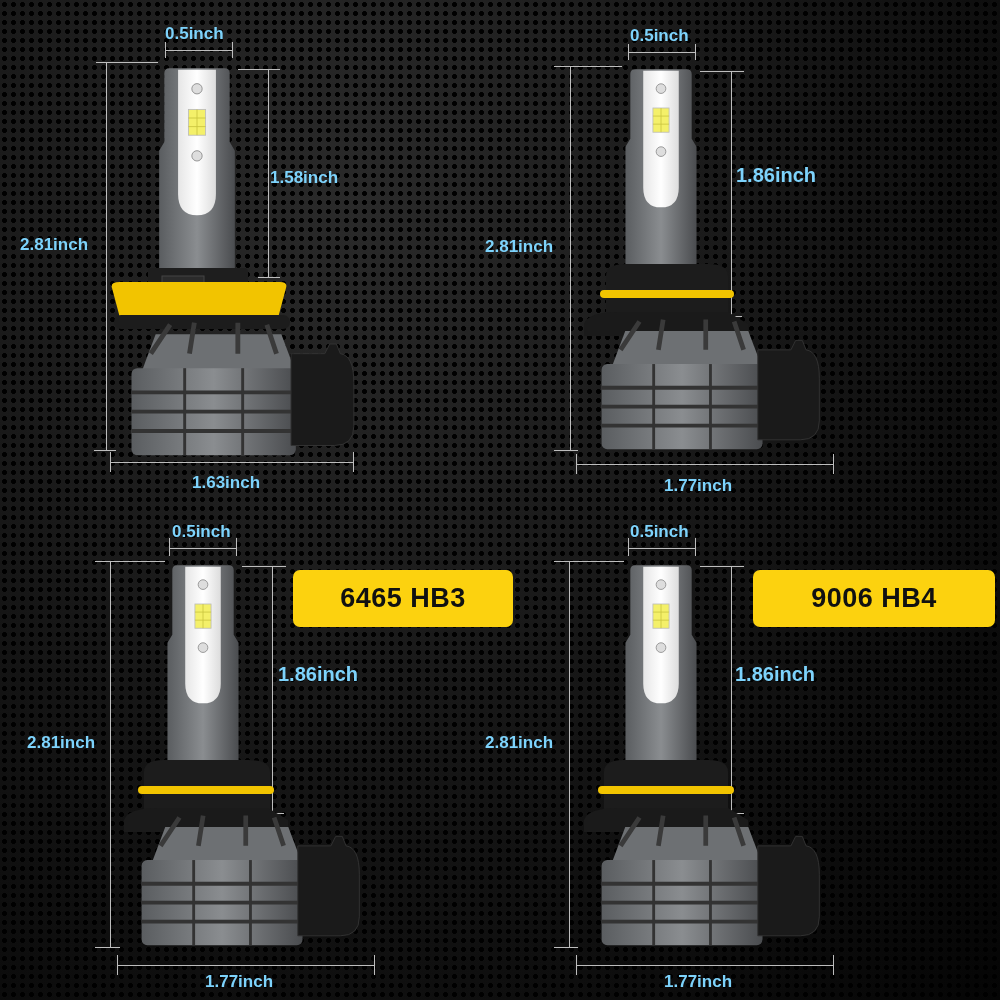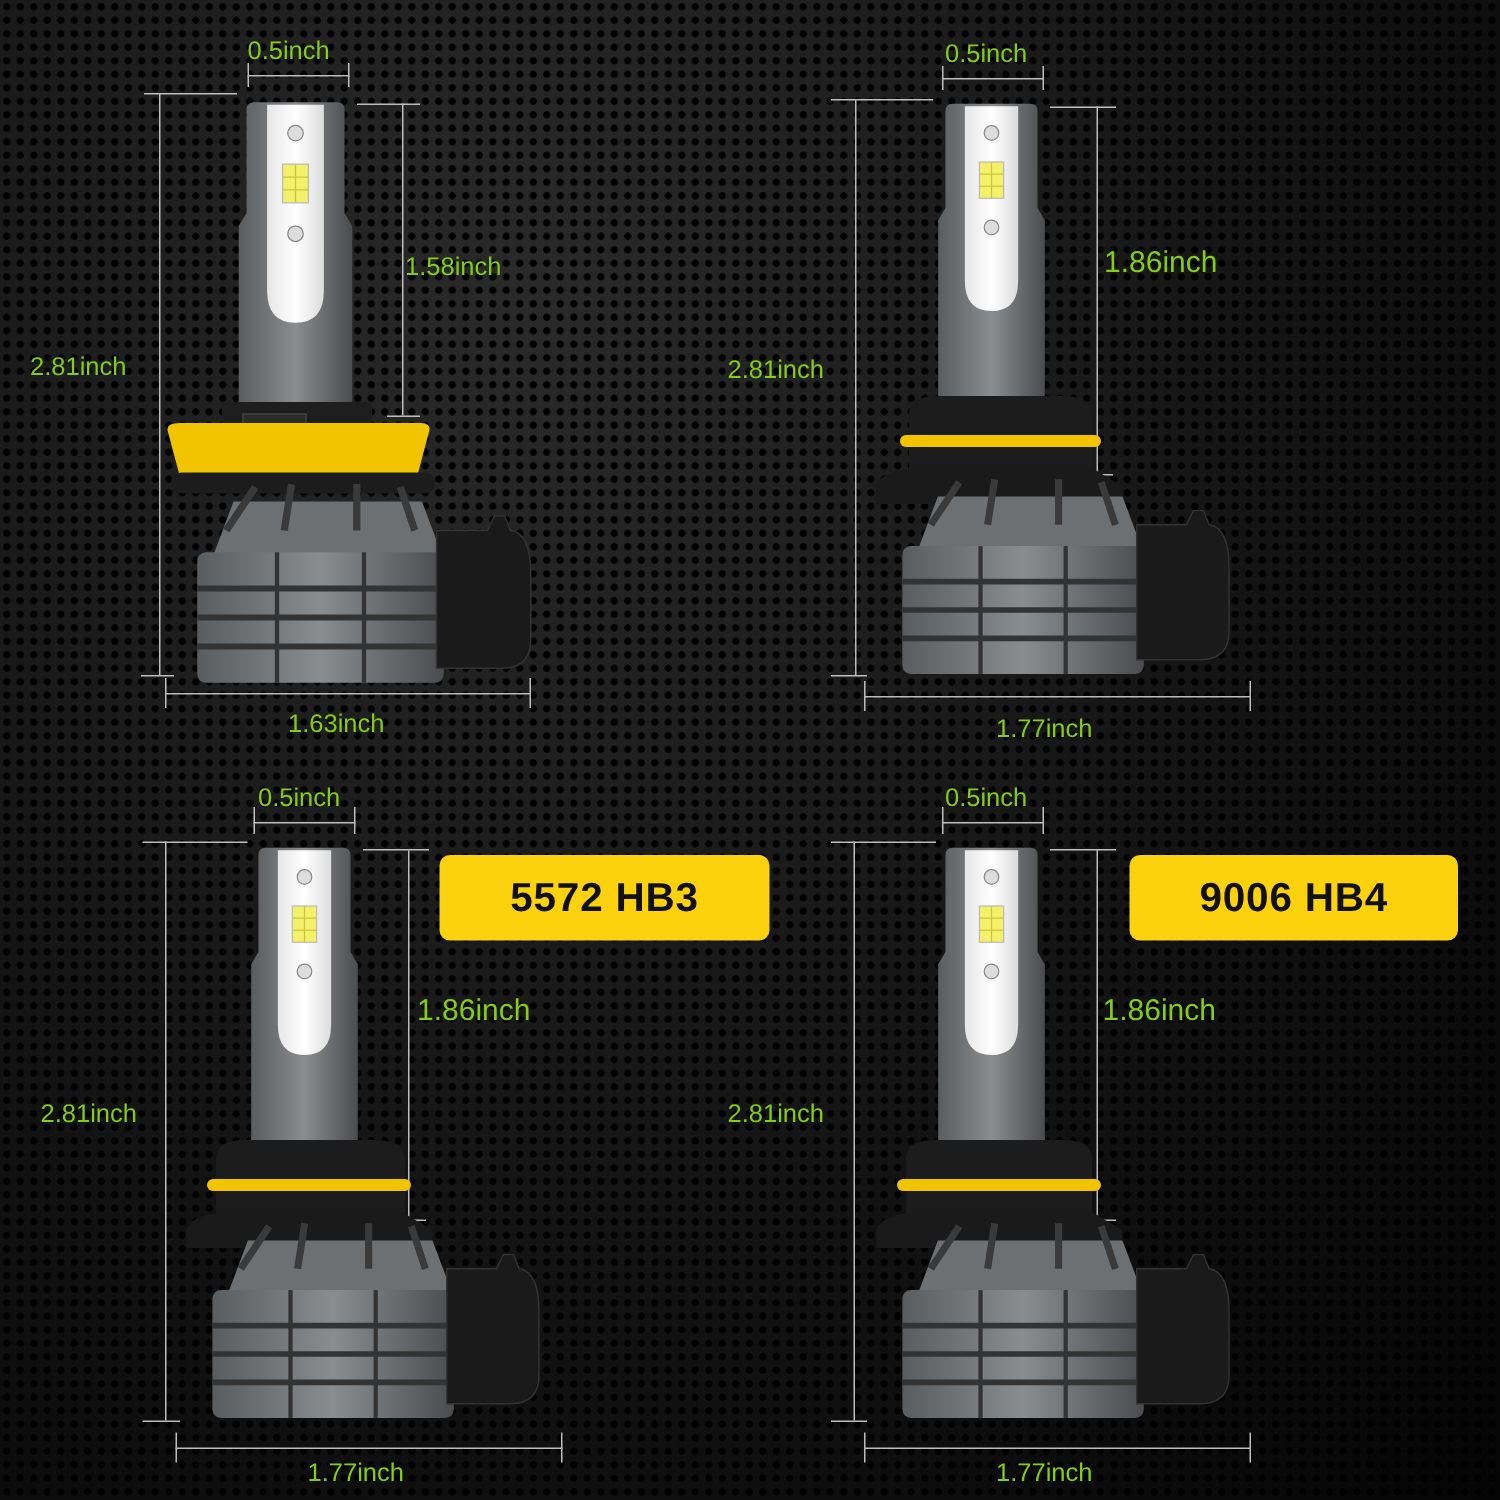--- a/index.html
+++ b/index.html
@@ -4,21 +4,21 @@
 <style>
   html, body { margin:0; padding:0; }
   body {
     width:1000px; height:1000px; overflow:hidden; position:relative;
     background-color:#0b0b0b;
     background-image: radial-gradient(circle, #000 2.2px, transparent 2.6px), radial-gradient(ellipse at 35% 20%, #2a2a2a 0%, #141414 55%, #050505 100%);
     background-size: 9px 9px, 100% 100%;
     font-family: "Liberation Sans", sans-serif;
   }
   .quad { position:absolute; width:500px; height:500px; }
-  .lbl { position:absolute; color:#84cc16; font-weight:normal; font-size:17px; white-space:nowrap; }
+  .lbl { position:absolute; color:#7dd3fc; font-weight:bold; font-size:17px; white-space:nowrap; }
   .badge {
     position:absolute; background:#fcd20f; border-radius:7px; color:#111;
     font-weight:bold; font-size:27px; display:flex; align-items:center; justify-content:center;
     letter-spacing:0.5px;
   }
   .vline { position:absolute; width:1px; background:#bdbdbd; }
   .hline { position:absolute; height:1px; background:#bdbdbd; }
   .bulb { position:absolute; }
 </style>
 </head>
@@ -127,21 +127,21 @@
   <div class="hline" style="left:95px;top:447px;width:25px"></div>
   <div class="lbl" style="left:27px;top:233px">2.81inch</div>
   <div class="vline" style="left:272px;top:67px;height:246px"></div>
   <div class="hline" style="left:242px;top:66px;width:44px"></div>
   <div class="hline" style="left:262px;top:313px;width:22px"></div>
   <div class="lbl" style="left:278px;top:163px;font-size:20px">1.86inch</div>
   <div class="hline" style="left:117px;top:465px;width:258px"></div>
   <div class="vline" style="left:117px;top:455px;height:20px"></div>
   <div class="vline" style="left:374px;top:455px;height:20px"></div>
   <div class="lbl" style="left:205px;top:472px">1.77inch</div>
-  <div class="badge" style="left:293px;top:70px;width:220px;height:57px">5572 HB3</div>
+  <div class="badge" style="left:293px;top:70px;width:220px;height:57px">6465 HB3</div>
   <div class="bulb" style="left:118px;top:60px;width:260px;height:390px">
     <svg width="260" height="390">
       <use href="#body-top" x="42" y="2" width="86" height="210"></use>
       <path d="M26 212 Q26 200 46 200 L130 200 Q152 200 152 212 L152 250 L26 250 Z" fill="#1c1c1c"></path>
       <rect x="20" y="226" width="136" height="8" rx="4" fill="#f2c400"></rect>
       <path d="M6 260 Q10 248 40 248 L150 248 L170 260 L170 272 L6 272 Z" fill="#1a1a1a"></path>
       <use href="#base" x="-2" y="248" width="250" height="142"></use>
     </svg>
   </div>
 </div>
@@ -156,21 +156,21 @@
   <div class="hline" style="left:54px;top:447px;width:24px"></div>
   <div class="lbl" style="left:-15px;top:233px">2.81inch</div>
   <div class="vline" style="left:231px;top:66px;height:248px"></div>
   <div class="hline" style="left:200px;top:66px;width:44px"></div>
   <div class="hline" style="left:222px;top:313px;width:22px"></div>
   <div class="lbl" style="left:235px;top:163px;font-size:20px">1.86inch</div>
   <div class="hline" style="left:76px;top:465px;width:258px"></div>
   <div class="vline" style="left:76px;top:455px;height:20px"></div>
   <div class="vline" style="left:333px;top:455px;height:20px"></div>
   <div class="lbl" style="left:164px;top:472px">1.77inch</div>
-  <div class="badge" style="left:253px;top:70px;width:219px;height:57px">9006 HB4</div>
+  <div class="badge" style="left:253px;top:70px;width:242px;height:57px">9006 HB4</div>
   <div class="bulb" style="left:78px;top:60px;width:260px;height:390px">
     <svg width="260" height="390">
       <use href="#body-top" x="40" y="2" width="86" height="210"></use>
       <path d="M26 212 Q26 200 46 200 L130 200 Q150 200 150 212 L150 250 L26 250 Z" fill="#1c1c1c"></path>
       <rect x="20" y="226" width="136" height="8" rx="4" fill="#f2c400"></rect>
       <path d="M6 260 Q10 248 40 248 L150 248 L170 260 L170 272 L6 272 Z" fill="#1a1a1a"></path>
       <use href="#base" x="-2" y="248" width="250" height="142"></use>
     </svg>
   </div>
 </div>

